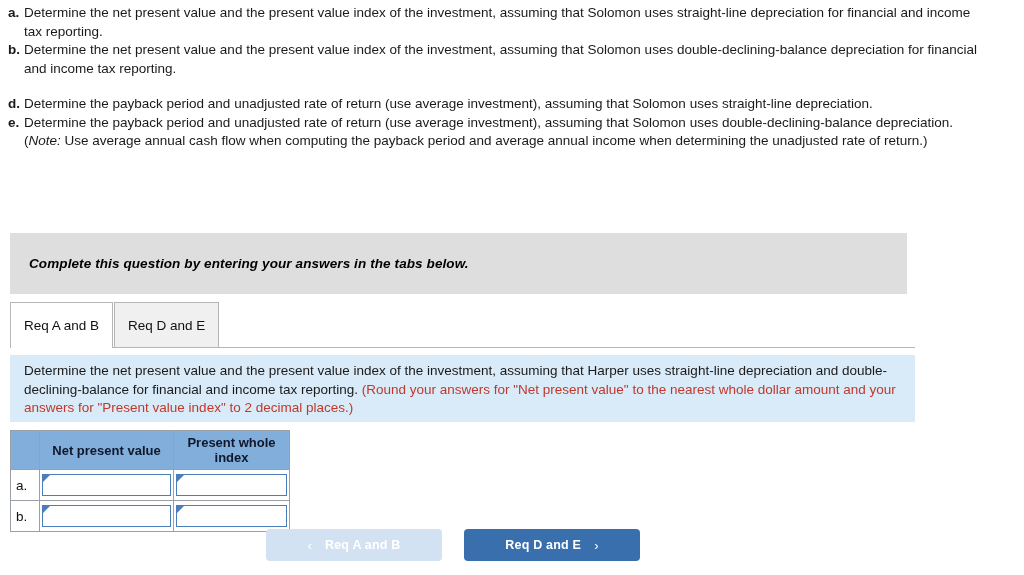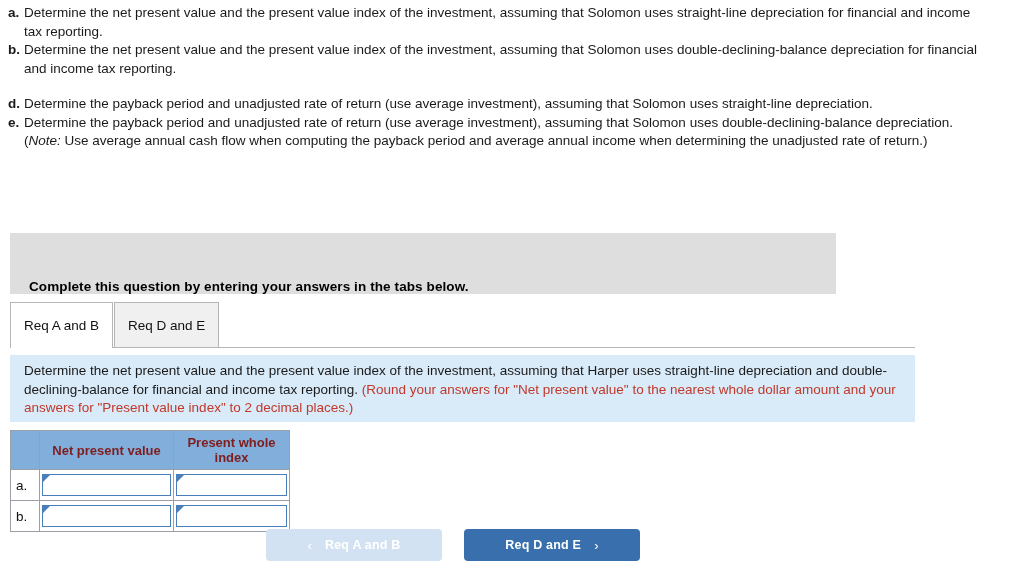--- a/index.html
+++ b/index.html
@@ -38,25 +38,26 @@
     flex: 1 1 auto;
   }
   .req-gap { height: 17px; }
   .req-note-italic { font-style: italic; text-align: center; }
 
   
   .complete-bar {
     position: absolute;
     left: 10px;
     top: 233px;
-    width: 826px;
+    width: 897px;
     height: 61px;
     background: #dedede;
     display: flex;
-    align-items: flex-end;
+    align-items: center;
+    font-style: italic;
   }
   .complete-bar-text {
     font-weight: bold;
     font-size: 13.5px;
     color: #000000;
     padding-left: 19px;
     letter-spacing: 0.1px;
   }
 
   
@@ -117,21 +118,21 @@
     position: absolute;
     left: 10px;
     top: 430px;
     border-collapse: collapse;
     table-layout: fixed;
     font-size: 13.5px;
   }
   .answer-table th {
     background: #82aedb;
     border: 1px solid #9aa0a6;
-    color: #7f1d1d;
+    color: #0f172a;
     font-weight: bold;
     font-size: 13px;
     text-align: center;
     padding: 3px 4px;
     height: 32px;
     line-height: 15px;
     vertical-align: middle;
   }
   .answer-table th.corner {
     width: 28px;

